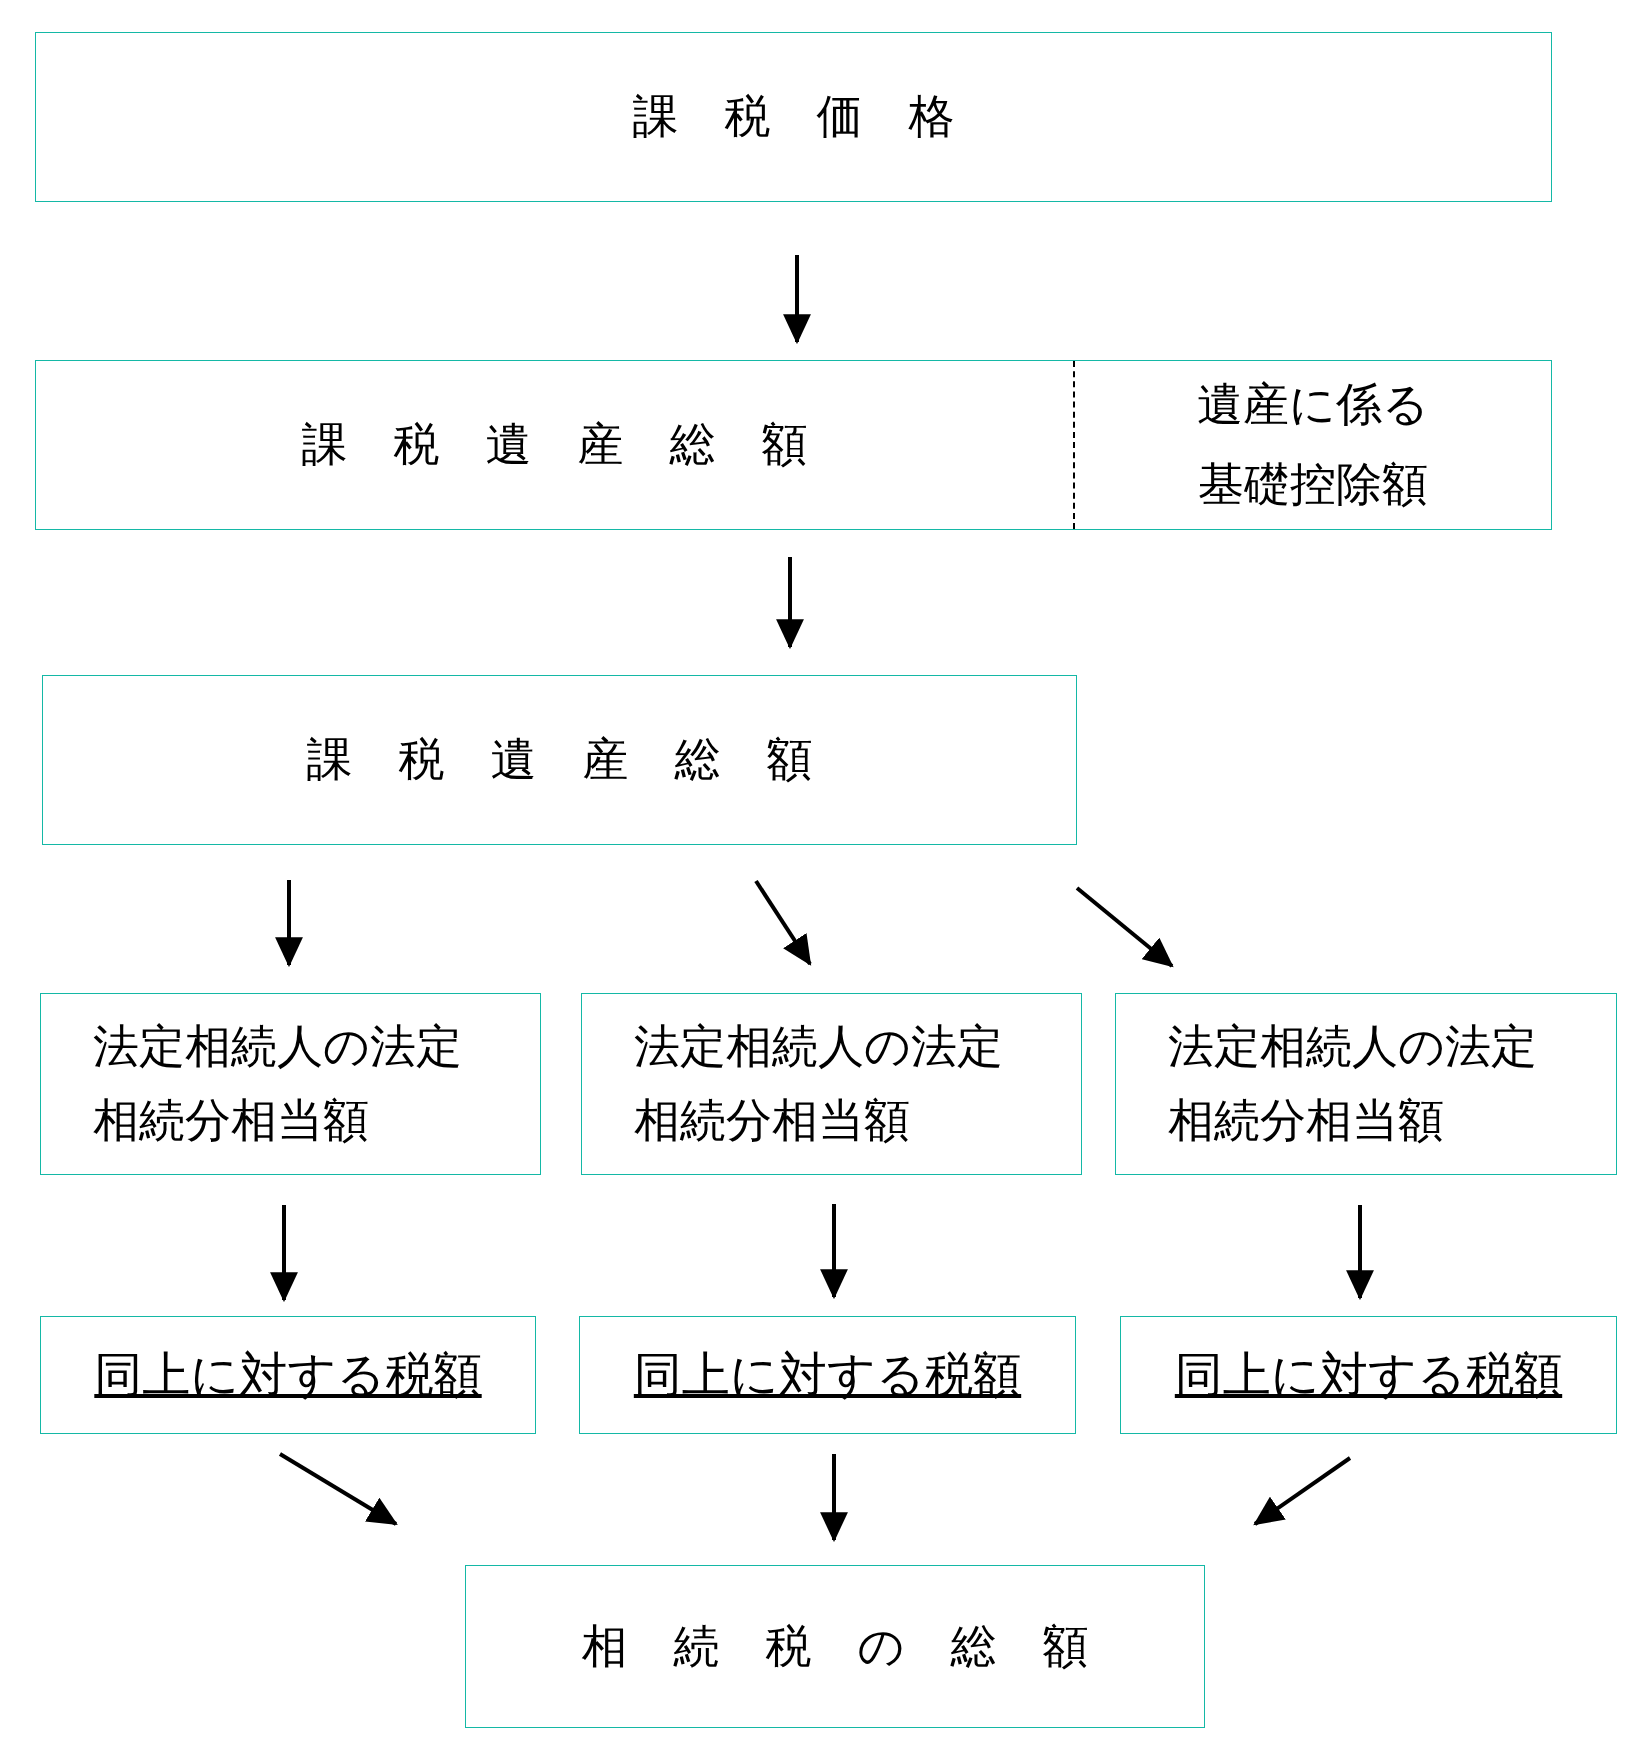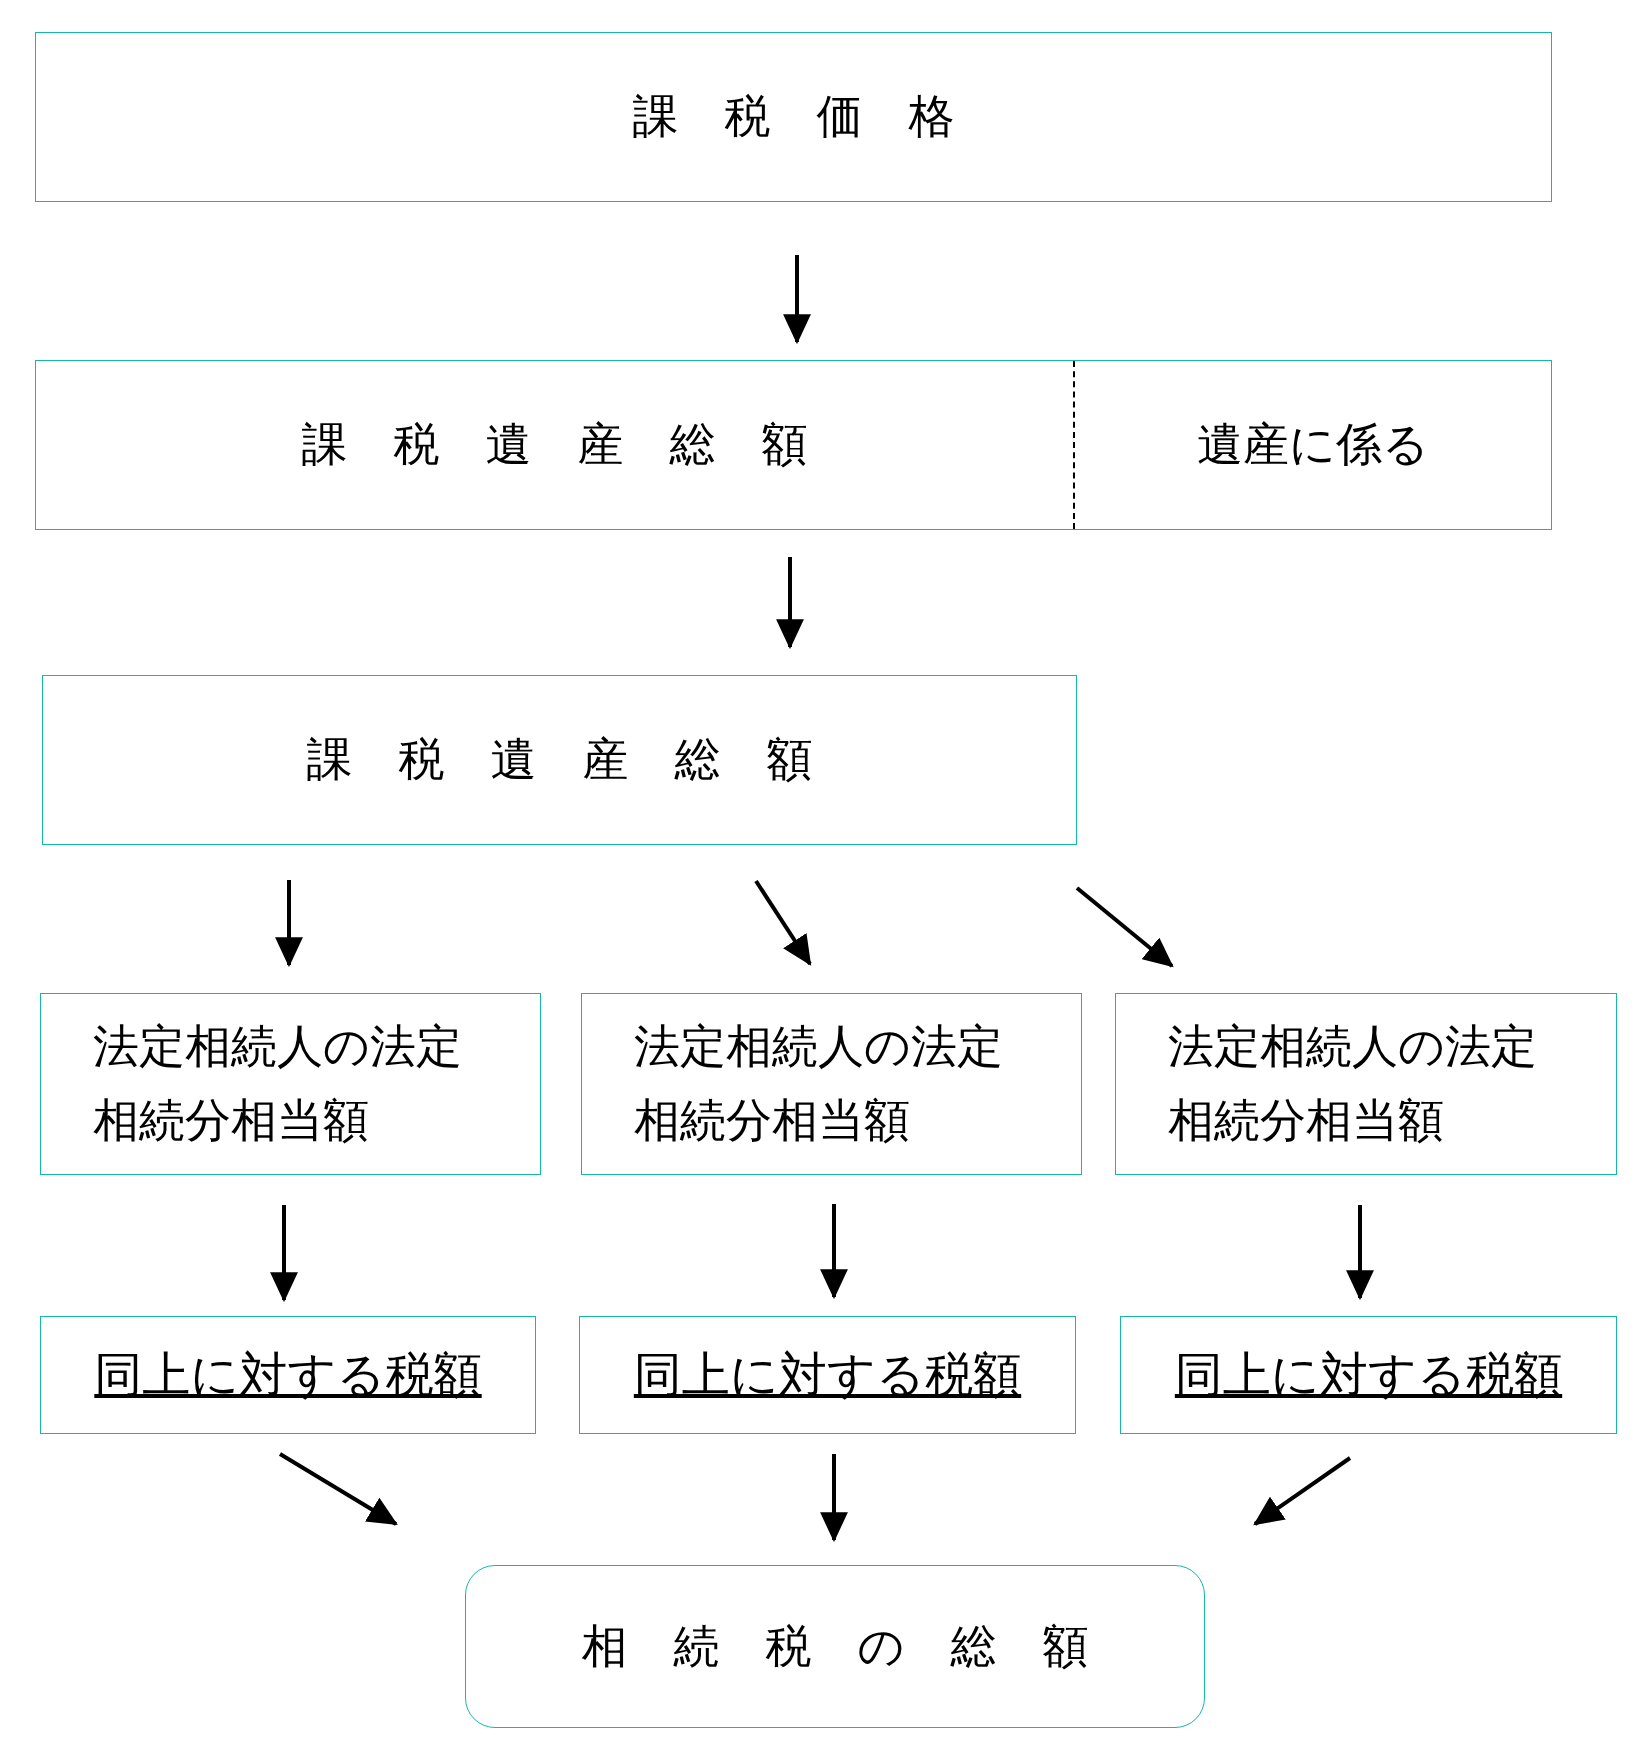--- a/index.html
+++ b/index.html
@@ -56,21 +56,21 @@
   .box-heir-3 { left: 1115px; width: 502px; }
 
   
   .box-tax { top: 1316px; height: 118px; text-decoration: underline; }
   .box-tax .label { font-size: 48px; }
   .box-tax-1 { left: 40px;   width: 496px; }
   .box-tax-2 { left: 579px;  width: 497px; }
   .box-tax-3 { left: 1120px; width: 497px; }
 
   
-  .box-total { left: 465px; top: 1565px; width: 740px; height: 163px; border-radius: 30px; }
+  .box-total { left: 465px; top: 1565px; width: 740px; height: 163px; }
 
   .arrow-layer {
     position: absolute;
     left: 0; top: 0;
     width: 1650px; height: 1760px;
     pointer-events: none;
   }
 </style>
 </head>
 <body>
@@ -101,20 +101,21 @@
   <div class="box box-taxable-value">
     <span class="label">課　税　価　格</span>
   </div>
 
   <div class="box box-estate-split">
     <div class="cell-left">
       <span class="label">課　税　遺　産　総　額</span>
     </div>
     <div class="cell-right">
       <span class="label">遺産に係る</span>
+      <span class="label">基礎控除額</span>
     </div>
   </div>
 
   <div class="box box-estate-total">
     <span class="label">課　税　遺　産　総　額</span>
   </div>
 
   <div class="box box-heir box-heir-1">
     <div class="lines">
       <span class="label">法定相続人の法定</span>

